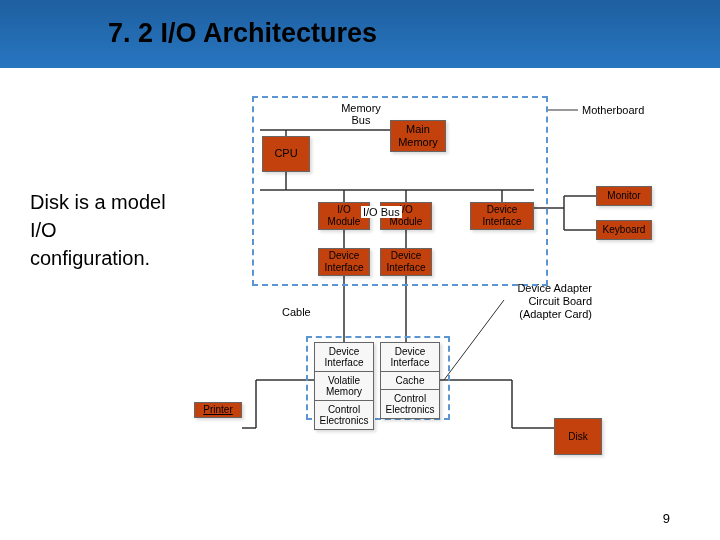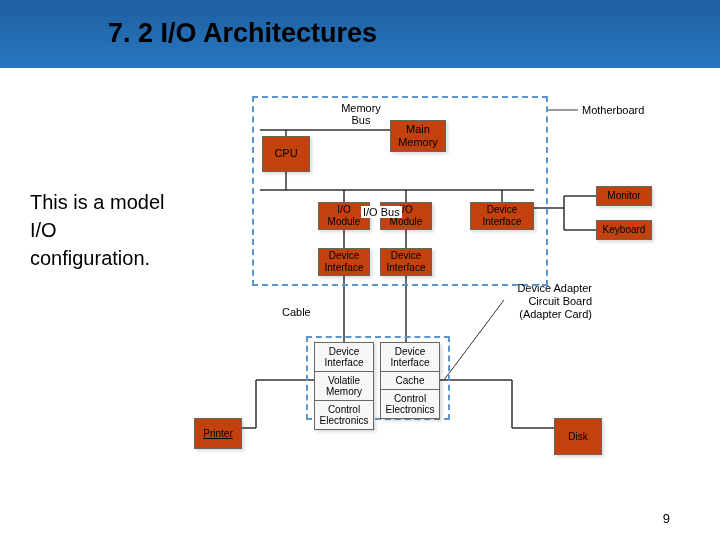--- a/index.html
+++ b/index.html
@@ -100,21 +100,21 @@
   }
   .stack-cell:last-child { border-bottom: none; }
 </style>
 </head>
 <body>
 
 <div class="header-bar"></div>
 
 <div class="title">7. 2 I/O Architectures</div>
 
-<div class="side-text">This is a model I/O configuration.</div>
+<div class="side-text">Disk is a model I/O configuration.</div>
 
 <div class="diagram">
 
   <svg class="lines">
 
     <line x1="66" y1="40" x2="252" y2="40" stroke="#333" stroke-width="1.5"></line>
 
     <line x1="92" y1="40" x2="92" y2="46" stroke="#333" stroke-width="1.5"></line>
 
     <line x1="222" y1="40" x2="222" y2="46" stroke="#333" stroke-width="1.5"></line>
@@ -184,21 +184,21 @@
     <div class="stack-cell">Volatile<br>Memory</div>
     <div class="stack-cell">Control<br>Electronics</div>
   </div>
 
   <div class="stack-box" style="top:252px;left:186px;width:60px;">
     <div class="stack-cell">Device<br>Interface</div>
     <div class="stack-cell">Cache</div>
     <div class="stack-cell">Control<br>Electronics</div>
   </div>
 
-  <div class="box small-box" style="top:328px;left:0px;width:48px;height:31px;text-decoration:underline;">Printer</div>
+  <div class="box small-box" style="top:312px;left:0px;width:48px;height:16px;text-decoration:underline;">Printer</div>
 
   <div class="box small-box" style="top:328px;left:360px;width:48px;height:37px;">Disk</div>
 
   <div class="label label-white" style="top:12px;left:140px;width:54px;">Memory<br>Bus</div>
   <div class="label label-white" style="top:88px;left:167px;margin-top:28px;">I/O Bus</div>
   <div class="label" style="top:14px;left:388px;">Motherboard</div>
   <div class="label" style="top:216px;left:88px;">Cable</div>
   <div class="label" style="top:192px;left:298px;width:100px;text-align:right;line-height:1.2;">Device Adapter<br>Circuit Board<br>(Adapter Card)</div>
 
 </div>

